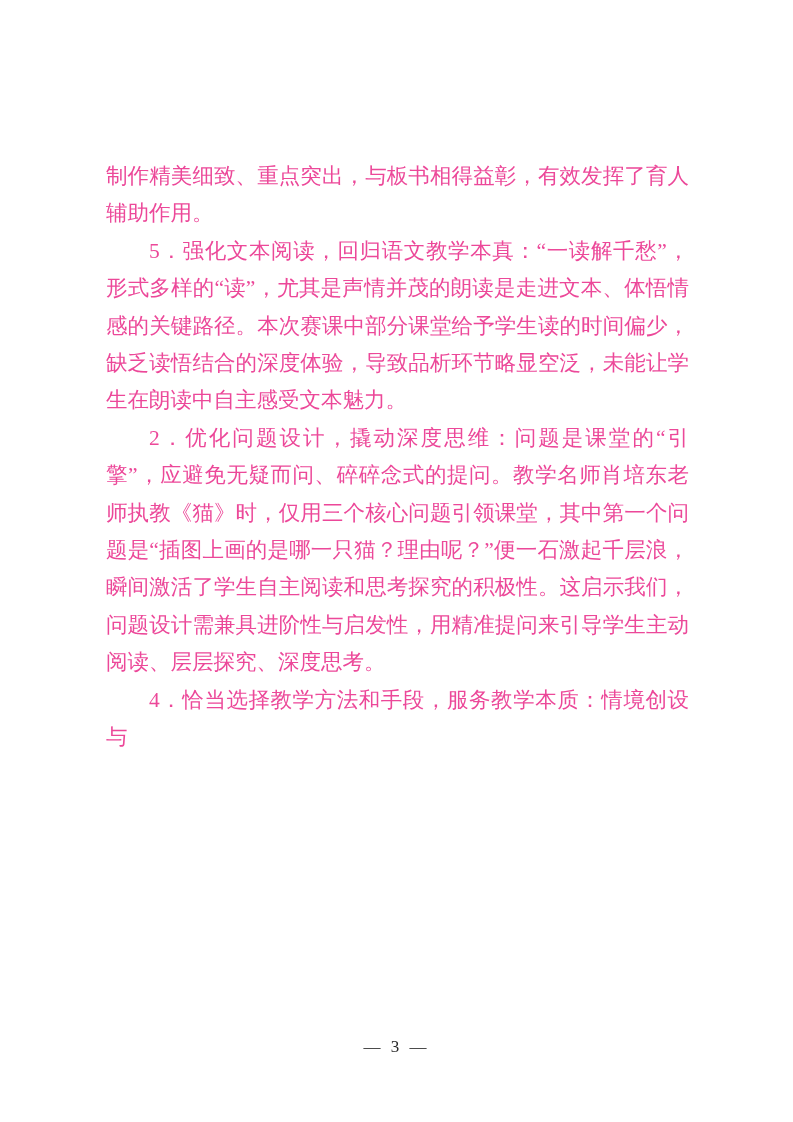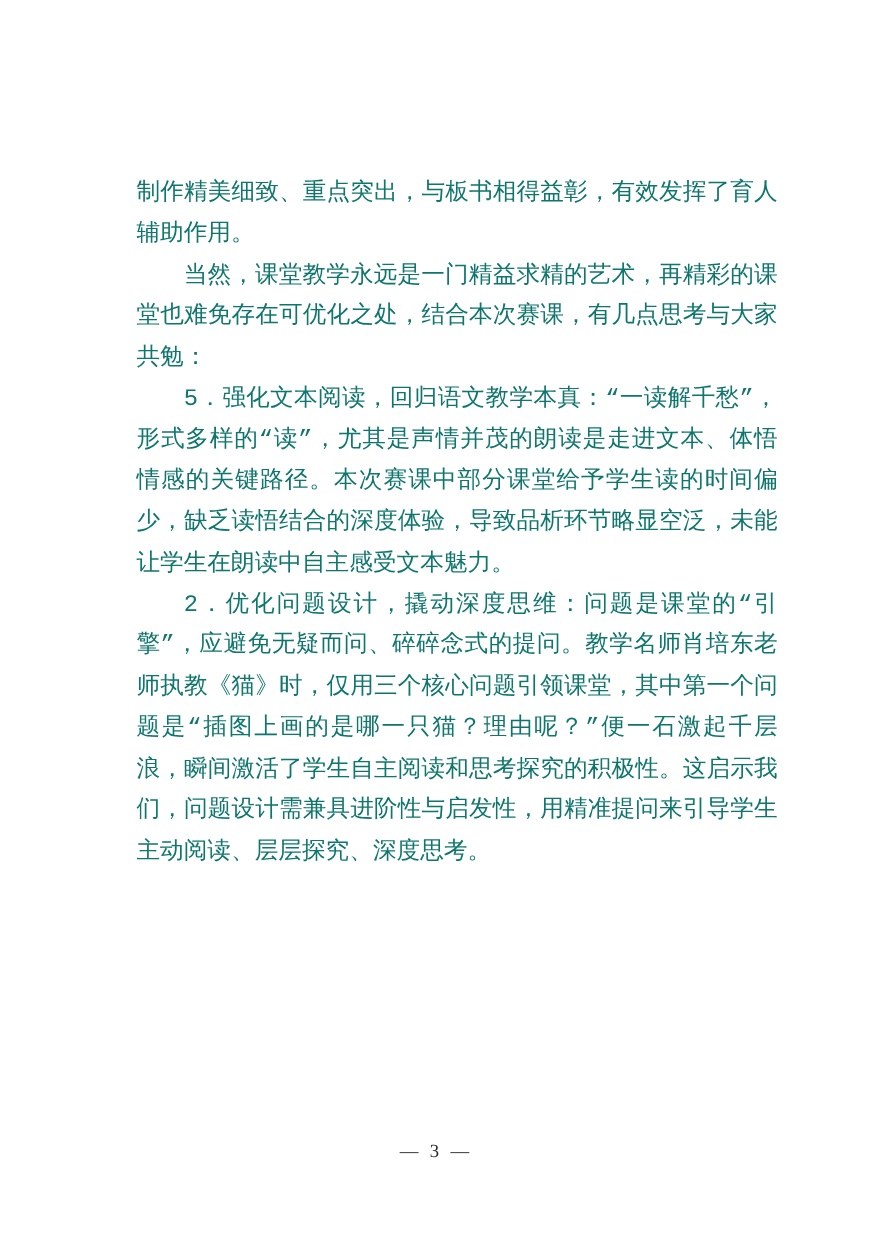--- a/index.html
+++ b/index.html
@@ -10,31 +10,30 @@
   .page {
     position: relative;
     width: 793px;
     height: 1122px;
     background: #ffffff;
     overflow: hidden;
     font-family: "Liberation Serif", serif;
   }
   .content {
     position: absolute;
-    left: 124px;
+    left: 106px;
     top: 158px;
     width: 583px;
-    color: #0f766e;
+    color: #ec4899;
     font-size: 21.5px;
     line-height: 37.4px;
     text-align: justify;
     text-justify: inter-ideograph;
     font-kerning: none;
     letter-spacing: 0;
-    font-family: Liberation Mono, monospace;
   }
   .content p {
     margin: 0;
     padding: 0;
     text-indent: 2em;
   }
   .content p.no-indent {
     text-indent: 0;
   }
   .footer {
@@ -48,19 +47,19 @@
     line-height: 22px;
     letter-spacing: 3px;
   }
 </style>
 </head>
 <body>
 
 <div class="page">
   <div class="content">
     <p class="no-indent">制作精美细致、重点突出，与板书相得益彰，有效发挥了育人辅助作用。</p>
-    <p>当然，课堂教学永远是一门精益求精的艺术，再精彩的课堂也难免存在可优化之处，结合本次赛课，有几点思考与大家共勉：</p>
     <p>5．强化文本阅读，回归语文教学本真：“一读解千愁”，形式多样的“读”，尤其是声情并茂的朗读是走进文本、体悟情感的关键路径。本次赛课中部分课堂给予学生读的时间偏少，缺乏读悟结合的深度体验，导致品析环节略显空泛，未能让学生在朗读中自主感受文本魅力。</p>
     <p>2．优化问题设计，撬动深度思维：问题是课堂的“引擎”，应避免无疑而问、碎碎念式的提问。教学名师肖培东老师执教《猫》时，仅用三个核心问题引领课堂，其中第一个问题是“插图上画的是哪一只猫？理由呢？”便一石激起千层浪，瞬间激活了学生自主阅读和思考探究的积极性。这启示我们，问题设计需兼具进阶性与启发性，用精准提问来引导学生主动阅读、层层探究、深度思考。</p>
+    <p>4．恰当选择教学方法和手段，服务教学本质：情境创设与</p>
   </div>
 
   <div class="footer">— 3 —</div>
 </div>
 
 </body></html>

